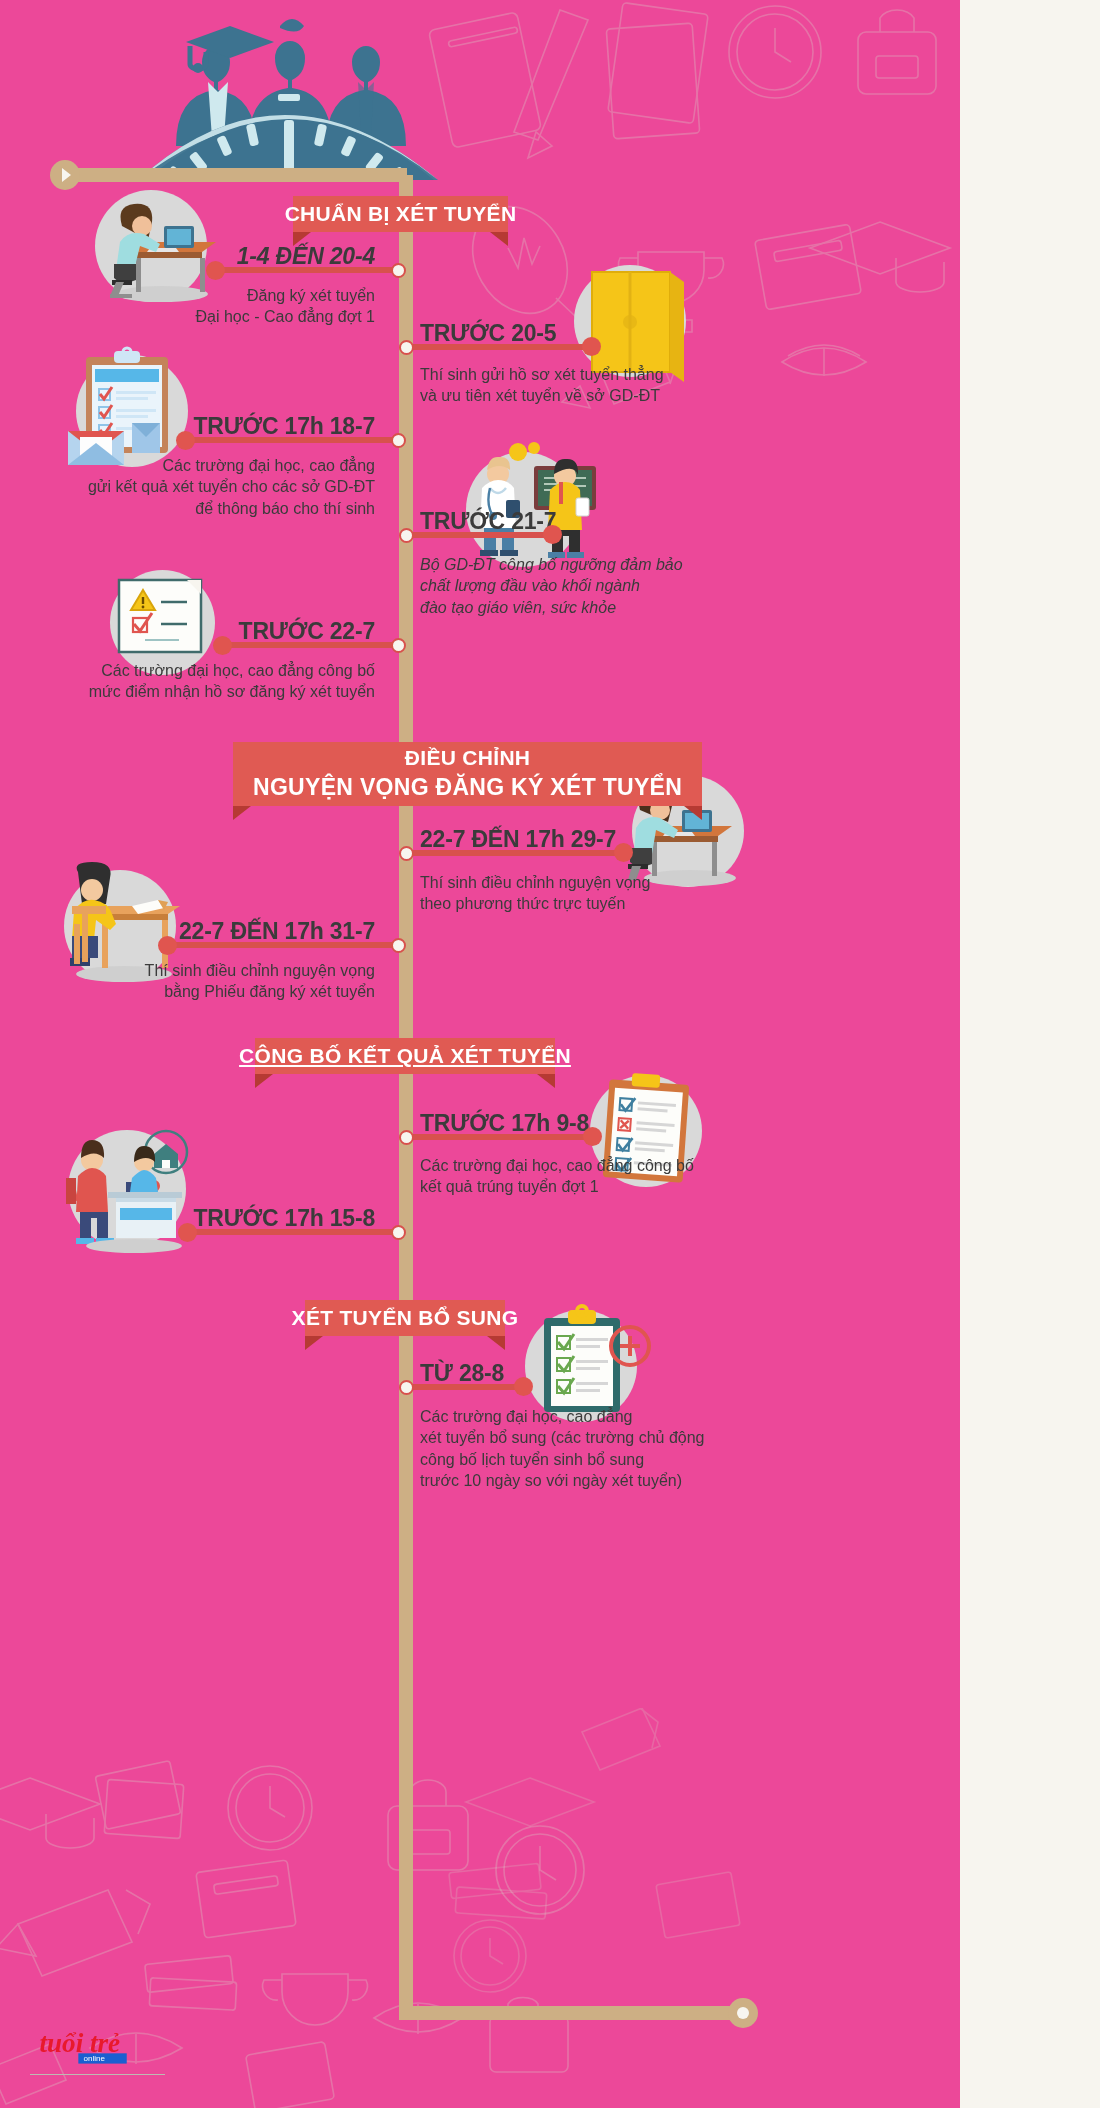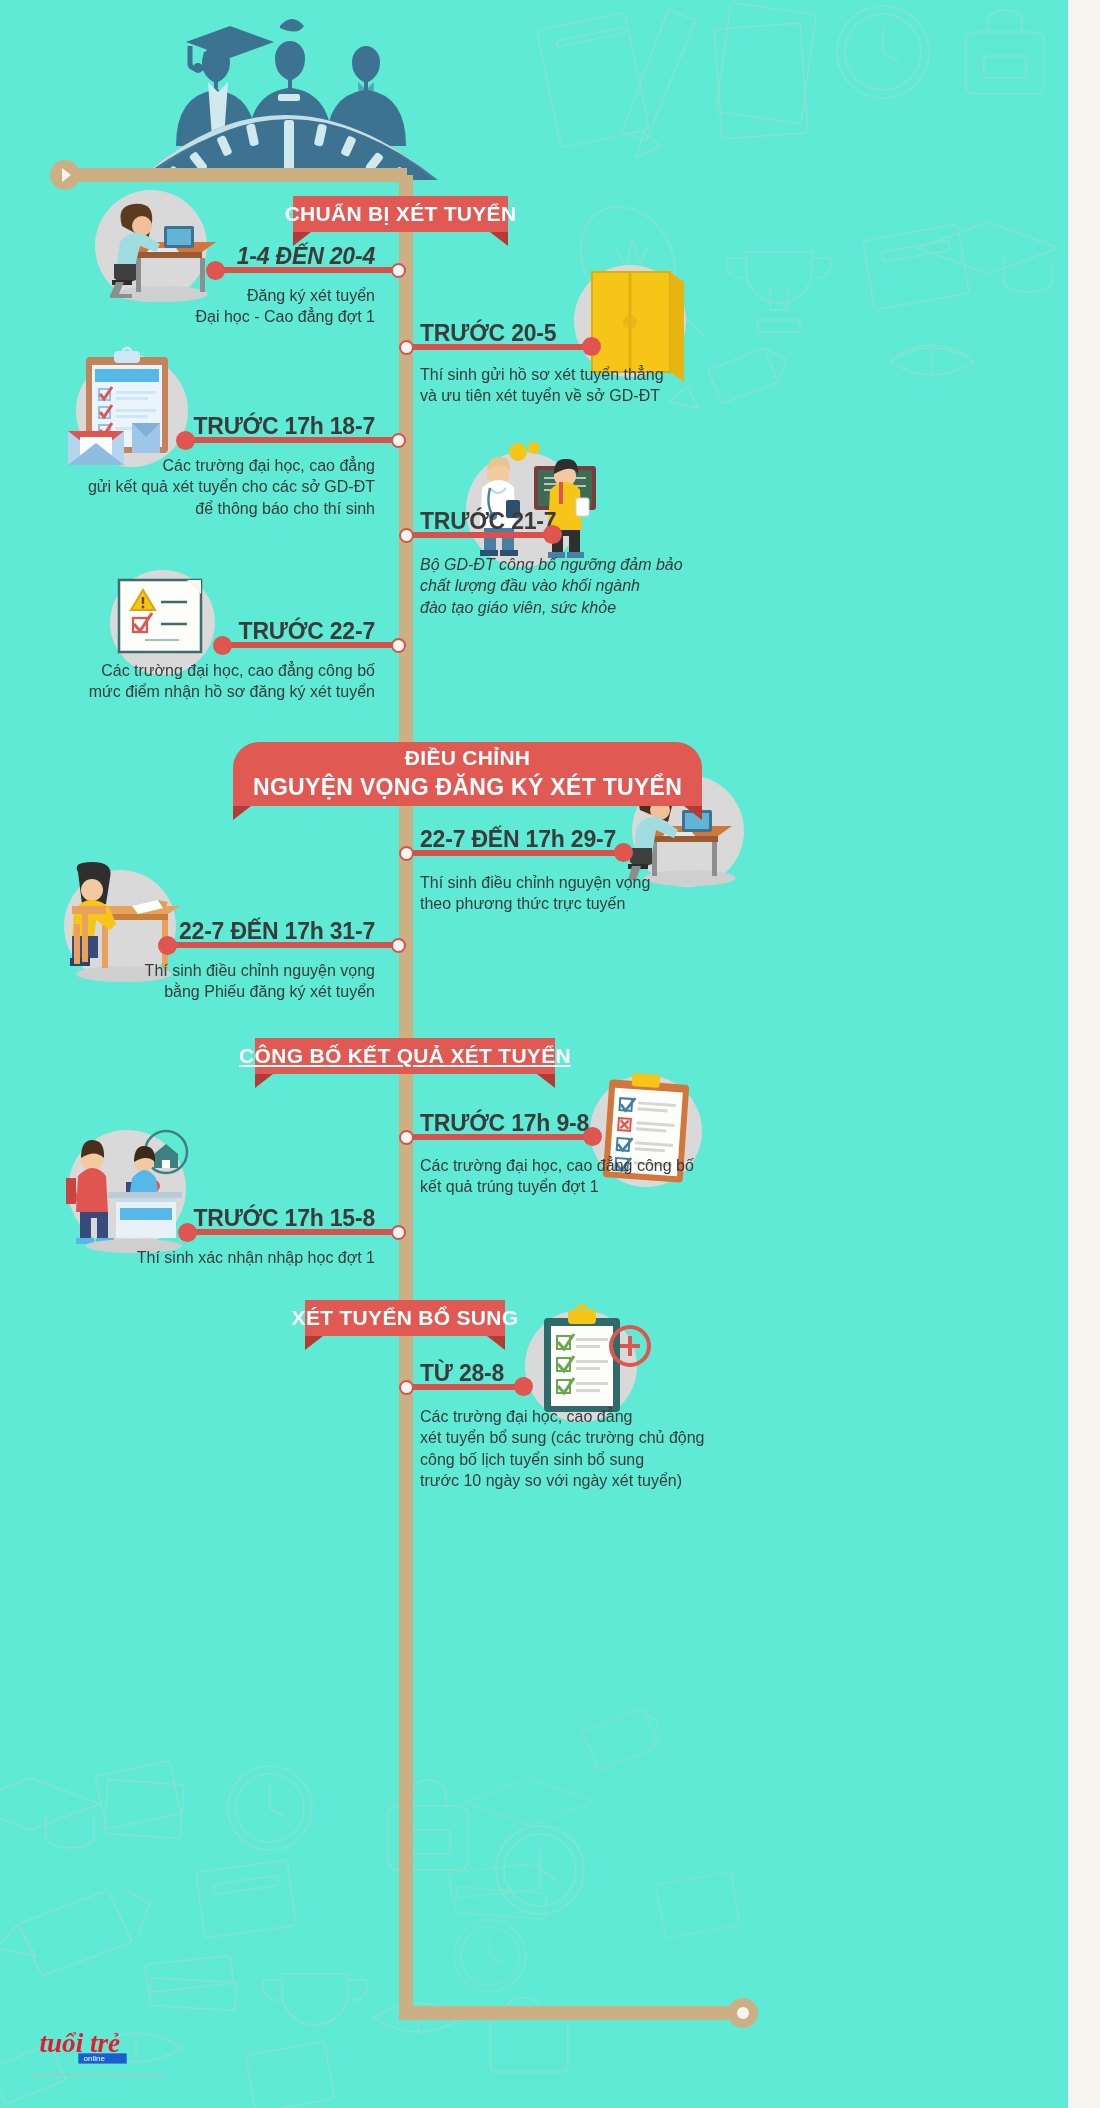--- a/index.html
+++ b/index.html
@@ -5,23 +5,23 @@
   * { box-sizing: border-box; margin: 0; padding: 0; }
   html, body {
     width: 1100px;
     height: 2108px;
     background: #f7f5ef;
     font-family: "Liberation Sans", sans-serif;
     overflow: hidden;
   }
   #page {
     position: relative;
-    width: 1068px;
+    width: 960px;
     height: 2108px;
-    background: #5eead4;
+    background: #ec4899;
     overflow: hidden;
   }
 
   
   .doodles { position: absolute; opacity: .30; pointer-events: none; }
   .doodle-top { top: -10px; right: -10px; width: 560px; height: 440px; }
   .doodle-bottom { bottom: -20px; left: -30px; width: 620px; height: 380px; }
   .doodle-mid { bottom: 100px; left: 430px; width: 420px; height: 300px; opacity: .22; }
 
   
@@ -420,21 +420,21 @@
     <path d="M56 58 h26" stroke="#3f6b6b" stroke-width="2.5"></path>
     <path d="M40 74 h34" stroke="#9ec3c3" stroke-width="2"></path>
   </svg>
   <div class="date right-align" style="left:110px; top:618px; width:265px;">TRƯỚC 22-7</div>
   <div class="connector" style="left:222px; top:642px; width:178px;"></div>
   <div class="node-filled" style="left:213px; top:636px;"></div>
   <div class="node-open" style="left:391px; top:638px;"></div>
   <div class="body right-align" style="left:40px; top:660px; width:335px;">Các trường đại học, cao đẳng công bố
 mức điểm nhận hồ sơ đăng ký xét tuyển</div>
 
-  <div class="ribbon ribbon2" style="left:233px; top:742px; width:auto;border-radius:26px;">
+  <div class="ribbon ribbon2" style="left:233px; top:742px; width:auto;">
     <span class="line1">ĐIỀU CHỈNH</span>
     <span class="line2">NGUYỆN VỌNG ĐĂNG KÝ XÉT TUYỂN</span>
     <span class="fold-l" style="top:auto; bottom:-14px;"></span>
     <span class="fold-r" style="top:auto; bottom:-14px;"></span>
   </div>
 
   <div class="illus" style="left:632px; top:775px; width:112px; height:112px;"></div>
   <svg class="illus-svg" style="left:626px; top:770px;" width="130" height="125" viewBox="0 0 130 125">
     <ellipse cx="64" cy="108" rx="46" ry="8" fill="#cfcfcf"></ellipse>
     <path d="M18 66 h74 v6 h-74 z" fill="#9b5b32"></path>
@@ -544,21 +544,20 @@
     <path d="M6 58 q-4 16 4 24 l6 -4 -4 -20 z" fill="#e0554f"></path>
     <path d="M4 56 h10 v26 h-10 z" fill="#c9443f"></path>
     <path d="M18 90 h28 v28 h-11 v-22 h-6 v22 h-11 z" fill="#3a4a7a"></path>
     <path d="M14 116 h18 v6 h-18 z M34 116 h18 v6 h-18 z" fill="#56b7e8"></path>
     <ellipse cx="72" cy="124" rx="48" ry="7" fill="#cfcfcf"></ellipse>
   </svg>
   <div class="date right-align" style="left:110px; top:1205px; width:265px;">TRƯỚC 17h 15-8</div>
   <div class="connector" style="left:187px; top:1229px; width:213px;"></div>
   <div class="node-filled" style="left:178px; top:1223px;"></div>
   <div class="node-open" style="left:391px; top:1225px;"></div>
-  <div class="body right-align" style="left:40px; top:1247px; width:335px;">Thí sinh xác nhận nhập học đợt 1</div>
 
   <div class="ribbon" style="left:305px; top:1300px; width:200px;">
     <span>XÉT TUYỂN BỔ SUNG</span>
     <span class="fold-l"></span>
     <span class="fold-r"></span>
   </div>
 
   <div class="illus" style="left:525px; top:1310px; width:112px; height:112px;"></div>
   <svg class="illus-svg" style="left:522px; top:1300px;" width="140" height="130" viewBox="0 0 140 130">
     <rect x="22" y="18" width="76" height="94" rx="4" fill="#2f6b6b"></rect>

